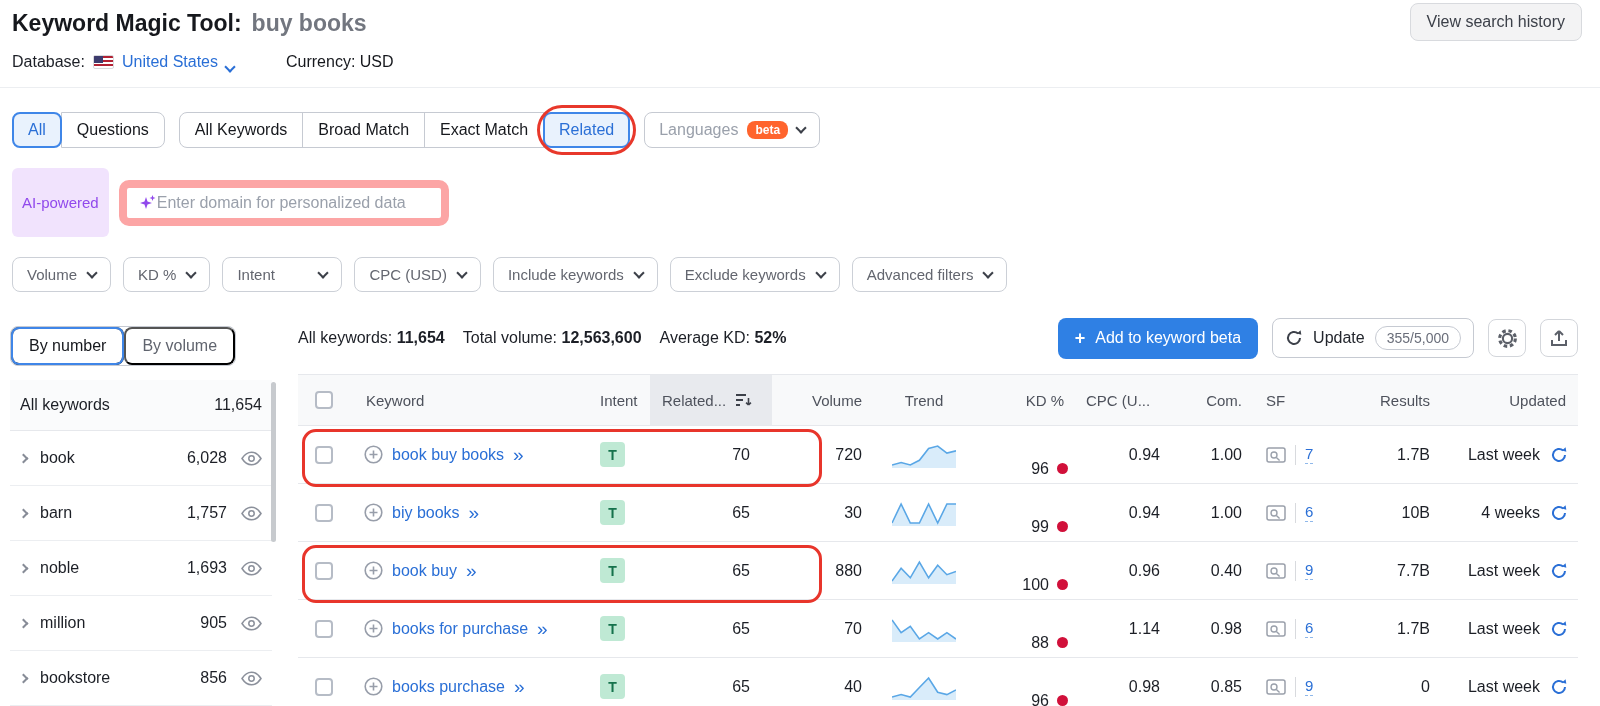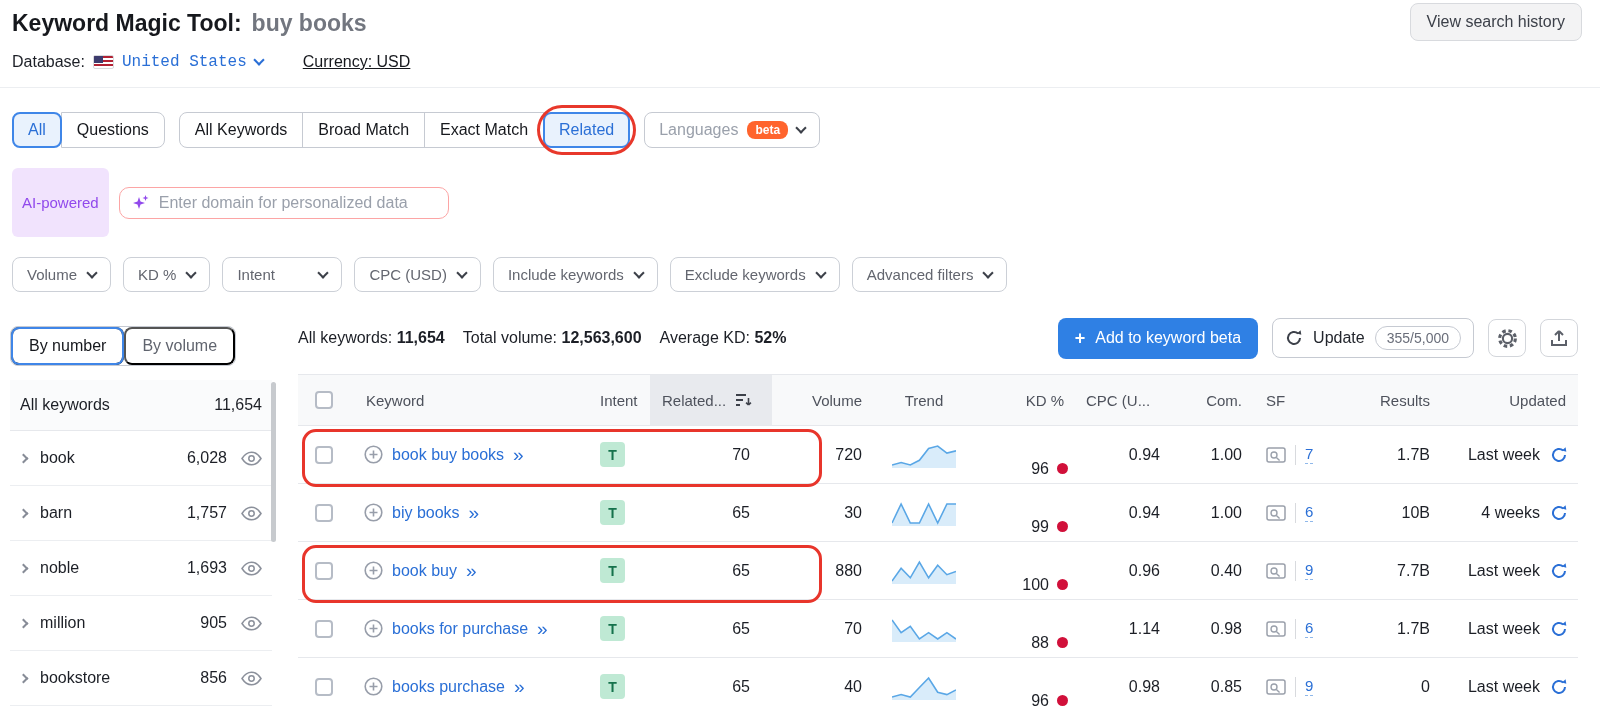--- a/index.html
+++ b/index.html
@@ -12,45 +12,45 @@
   .topbar { padding:10px 16px 0 12px; position:relative; border-bottom:1px solid #eceef1; }
   .title-row { display:flex; align-items:baseline; }
   .page-title { font-size:23px; font-weight:700; color:#16181d; }
   .page-query { font-size:23px; font-weight:700; color:#72767f; margin-left:10px; }
   .hist-btn { position:absolute; right:18px; top:3px; background:#f3f3f4; border:1px solid #d8dade;
     border-radius:8px; padding:9px 16px; font-size:16px; color:#3c4049; cursor:pointer; }
   .db-row { display:flex; align-items:center; margin-top:16px; font-size:16px; gap:8px; padding-bottom:16px; }
   .flag { width:21px; height:14px; border-radius:2px; position:relative; display:inline-block;
     background:repeating-linear-gradient(#b22234 0 2px, #fff 2px 4px); border:1px solid #d8dade; overflow:hidden; }
   .flag::after { content:''; position:absolute; left:0; top:0; width:9px; height:7px; background:#3c3b6e; }
-  .db-link { color:#2a6fd6; display:flex; align-items:center; gap:8px; cursor:pointer;font-family:Liberation Mono, monospace; }
+  .db-link { color:#2a6fd6; display:flex; align-items:flex-end; gap:8px; cursor:pointer; }
   .chev { display:inline-block; width:8px; height:8px; border-right:2px solid currentColor;
     border-bottom:2px solid currentColor; transform:rotate(45deg); margin-top:-4px; }
   .chev-right { display:inline-block; width:7px; height:7px; border-right:2px solid #878c97;
     border-bottom:2px solid #878c97; transform:rotate(-45deg); }
-  .currency { margin-left:32px; color:#16181d;text-decoration:underline; }
+  .currency { margin-left:44px; color:#16181d; }
   
   .tabs-row { display:flex; align-items:center; gap:14px; margin:24px 0 0 12px; }
   .seg-group { display:flex; }
   .seg { border:1px solid #c6cad2; background:#fff; padding:8px 15px; font-size:16px; color:#16181d;
     margin-left:-1px; position:relative; cursor:pointer; white-space:nowrap; }
   .seg:first-child { border-radius:8px 0 0 8px; margin-left:0; }
   .seg:last-child { border-radius:0 8px 8px 0; }
   .seg.selected { background:#e9f2fd; border:2px solid #3f86e8; color:#2a6fd6; z-index:2;
     padding:7px 14px; border-radius:8px; }
   .ring-related::after { content:''; position:absolute; inset:-9px -8px; border:3px solid #e8382b;
     border-radius:26px; pointer-events:none; z-index:5; }
   .lang-btn { display:flex; align-items:center; gap:9px; border:1px solid #c6cad2; border-radius:8px;
     padding:8px 14px; font-size:16px; color:#9aa0ab; background:#fff; cursor:pointer; }
   .beta-badge { background:#ff642d; color:#fff; font-size:12px; padding:2px 8px; border-radius:8px; font-weight:700; }
   .lang-btn .chev { border-color:#3c4049; }
   
   .ai-row { display:flex; align-items:center; margin:20px 0 0 12px; }
   .ai-badge { background:#f1e3fd; color:#9149ec; font-size:15px; padding:26px 10px; border-radius:6px; }
-  .ai-input-wrap { display:flex; align-items:center; gap:9px; border:1px solid #fca5a5; border-radius:10px;
+  .ai-input-wrap { display:flex; align-items:center; border:8px solid #fca5a5; border-radius:10px;
     padding:6px 12px; margin-left:10px; width:330px; background:#fff; }
   .ai-input { border:none; outline:none; font-size:16px; color:#16181d; width:100%; font-family:inherit; }
   .ai-input::placeholder { color:#9aa0ab; }
   
   .filters-row { display:flex; gap:12px; margin:20px 0 0 12px; }
   .filter-btn { display:flex; align-items:center; gap:11px; border:1px solid #ccd0d7; border-radius:8px;
     padding:8px 14px; font-size:15px; color:#63666f; background:#fff; cursor:pointer; white-space:nowrap; }
   .filter-btn .chev { border-color:#3c4049; }
   .filter-btn.wide { min-width:120px; justify-content:space-between; }
   

